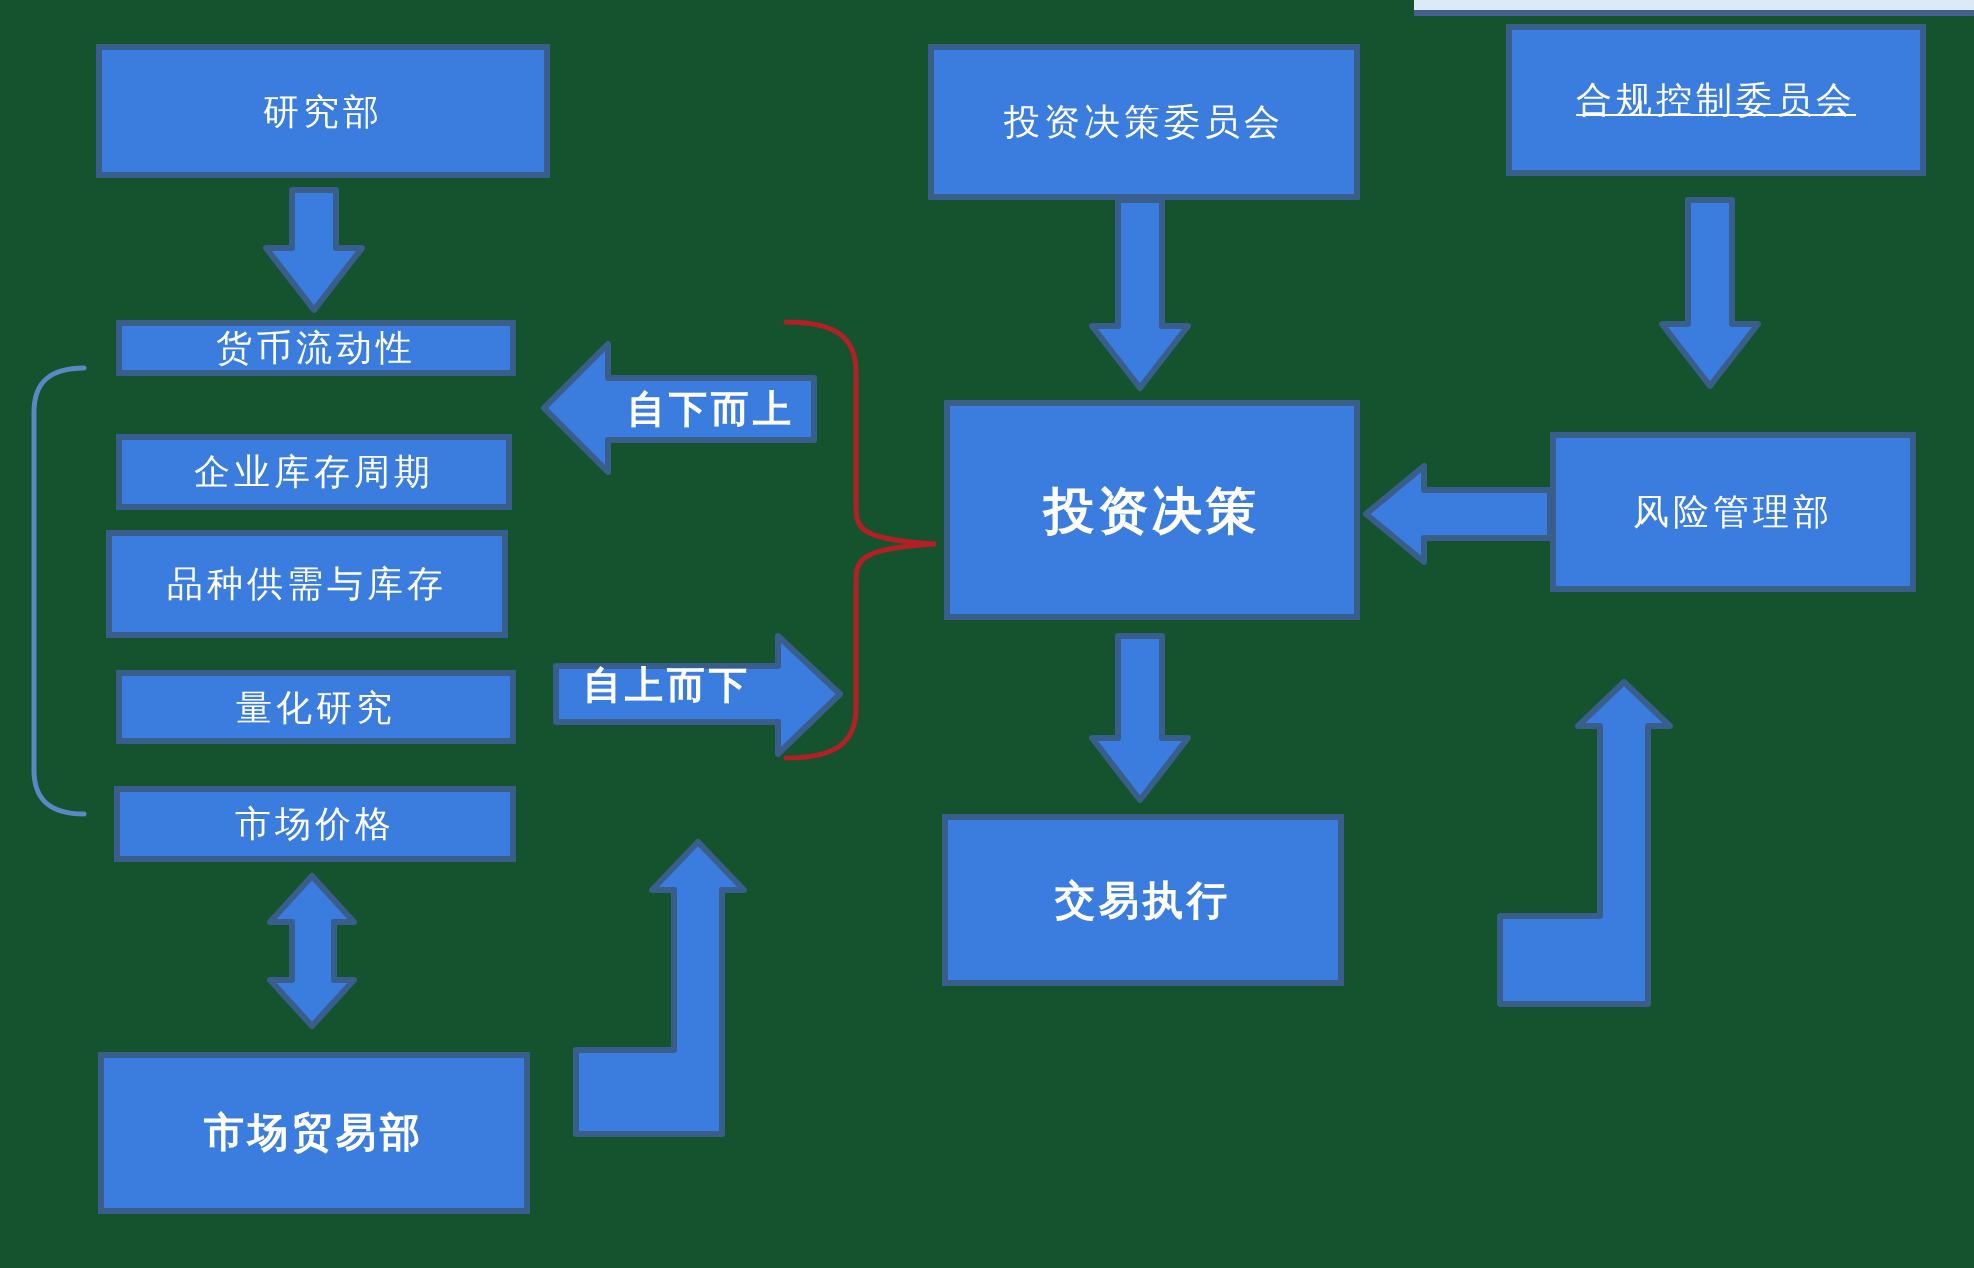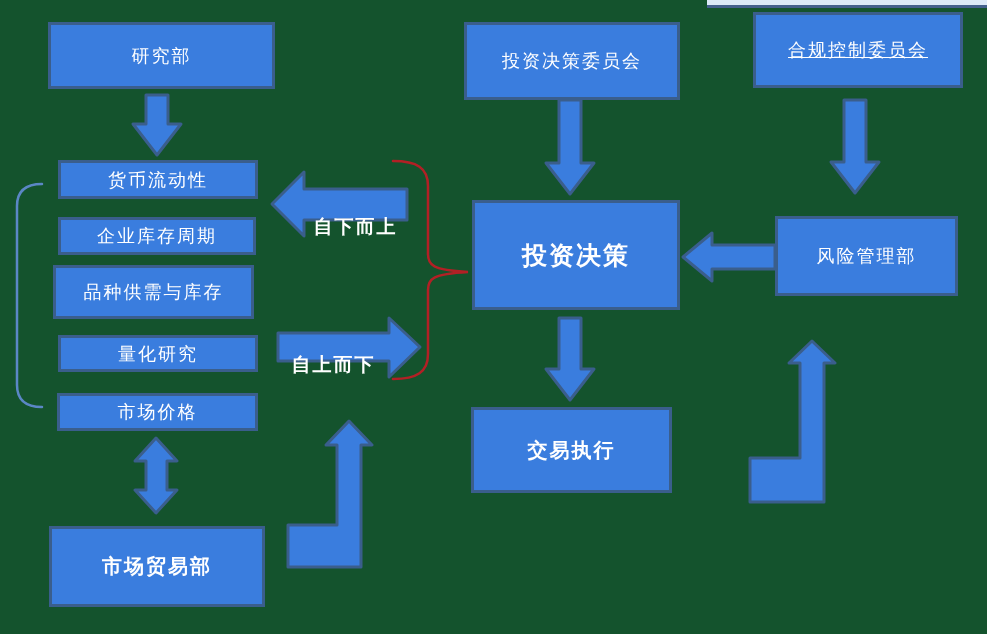--- a/index.html
+++ b/index.html
@@ -14,31 +14,31 @@
     font-size:18px;letter-spacing:2px;text-align:center;
   }
   .node.bold{font-weight:bold;font-size:20px;}
   .node.big{font-size:25px;}
   .svg-layer{position:absolute;left:0;top:0;width:987px;height:634px;}
   .svg-layer polygon{fill:var(--fill,#3A7DDE);stroke:var(--border,#3A5E8C);stroke-width:3;stroke-linejoin:round;}
   .svg-layer path.bracket{fill:none;stroke:var(--bracket,#5B87C5);stroke-width:2.5;stroke-linecap:round;}
   .svg-layer path.brace{fill:none;stroke:var(--brace,#B22025);stroke-width:2.5;stroke-linecap:round;}
   .arrow-label{
     position:absolute;color:var(--text,#ffffff);font-weight:bold;font-size:19px;
-    letter-spacing:2px;display:flex;align-items:center;justify-content:center;margin-top:22px;
+    letter-spacing:2px;display:flex;align-items:center;justify-content:center;
   }
   .cropped-strip{
     position:absolute;left:707px;top:0;width:280px;height:5px;
     background:#dce9f7;border-bottom:3px solid #44608C;
   }
   
   #n-research{left:48px;top:22px;width:227px;height:67px;}
   #n-idc{left:464px;top:22px;width:216px;height:78px;}
   #n-ccc{left:753px;top:12px;width:210px;height:76px;text-decoration:underline;}
-  #n-liquidity{left:58px;top:160px;width:200px;height:39px;}
+  #n-liquidity{left:58px;top:160px;width:200px;height:28px;}
   #n-inventory{left:58px;top:217px;width:198px;height:38px;}
   #n-supply{left:53px;top:265px;width:201px;height:54px;}
   #n-quant{left:58px;top:335px;width:200px;height:37px;}
   #n-price{left:57px;top:393px;width:201px;height:38px;}
   #n-decision{left:472px;top:200px;width:208px;height:110px;}
   #n-risk{left:775px;top:216px;width:183px;height:80px;}
   #n-exec{left:471px;top:407px;width:201px;height:86px;}
   #n-trading{left:49px;top:526px;width:216px;height:81px;}
   #lbl-bottom-up{left:304px;top:189px;width:103px;height:31px;}
   #lbl-top-down{left:278px;top:333px;width:111px;height:20px;}

